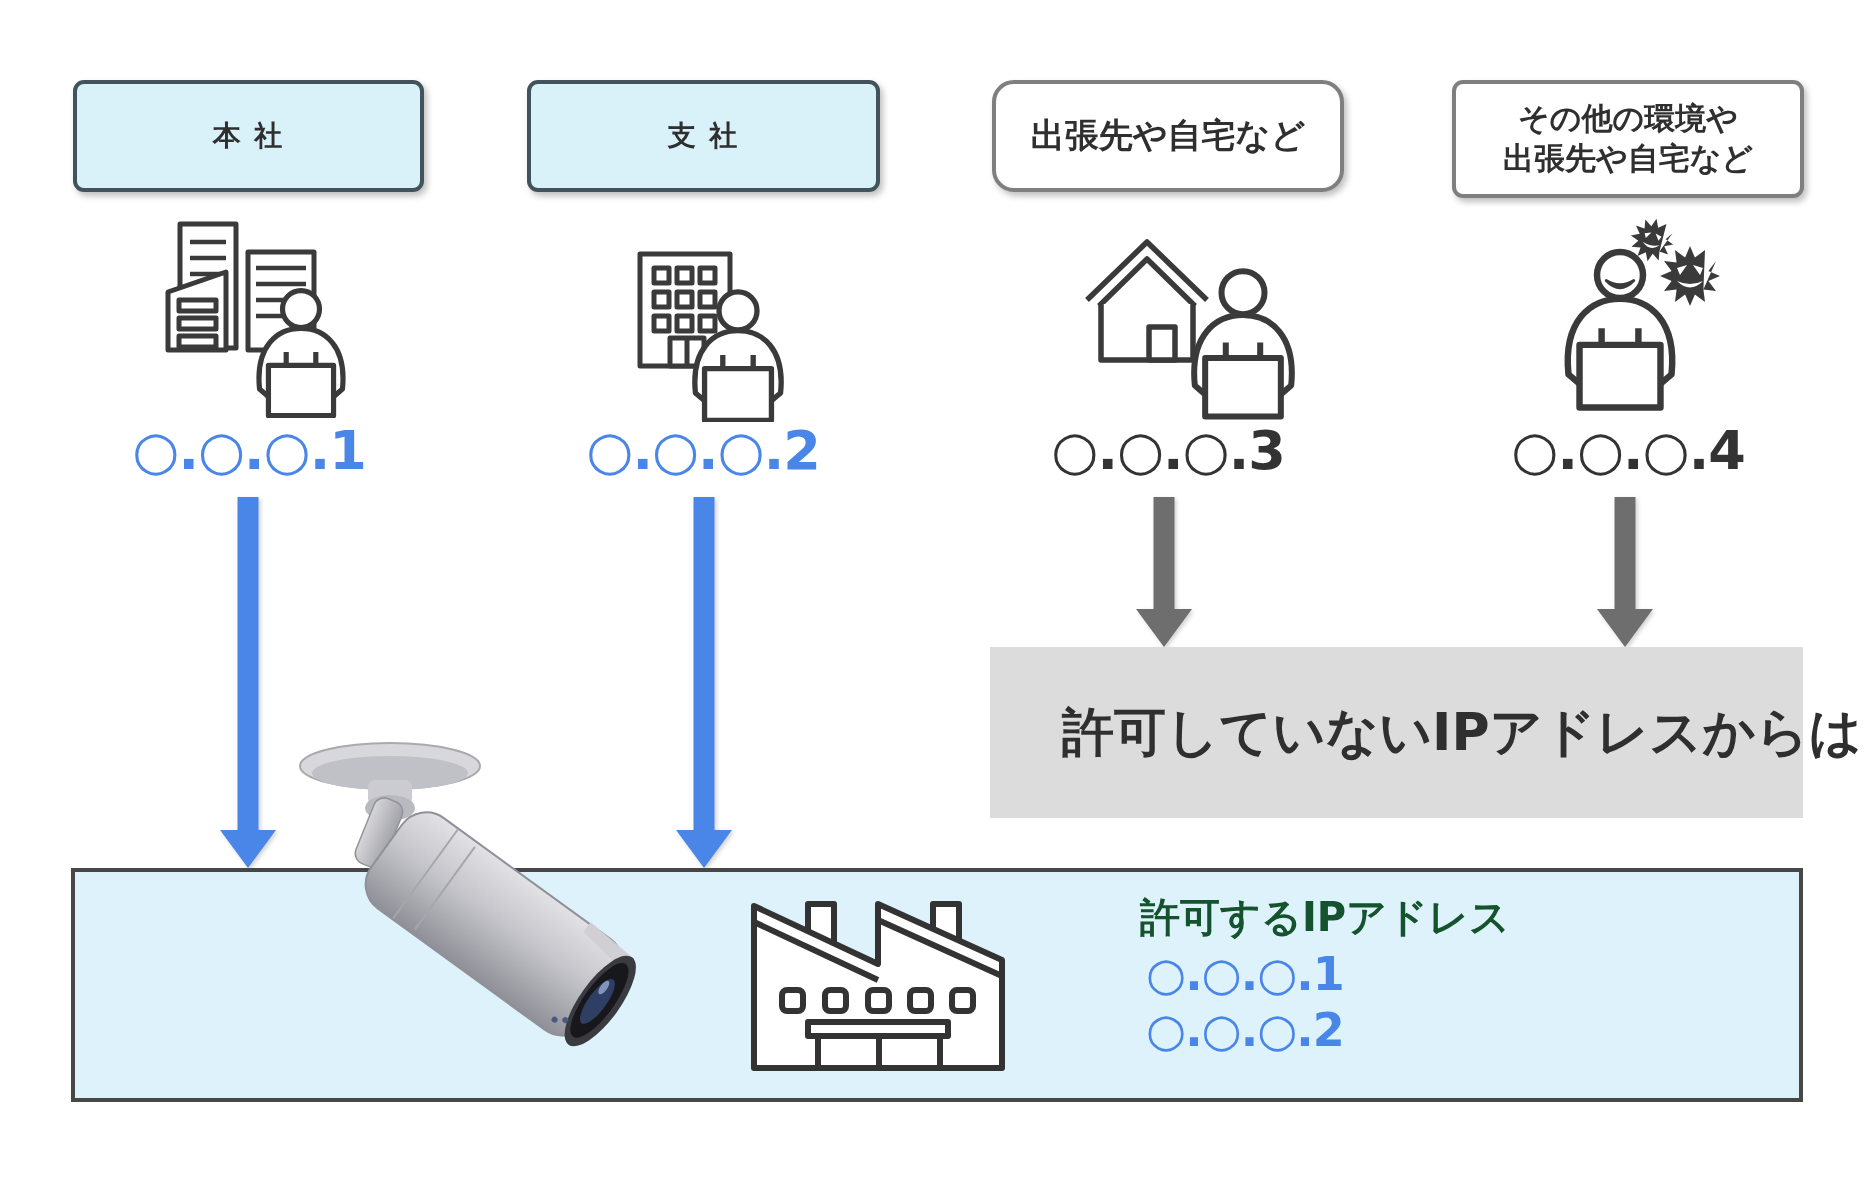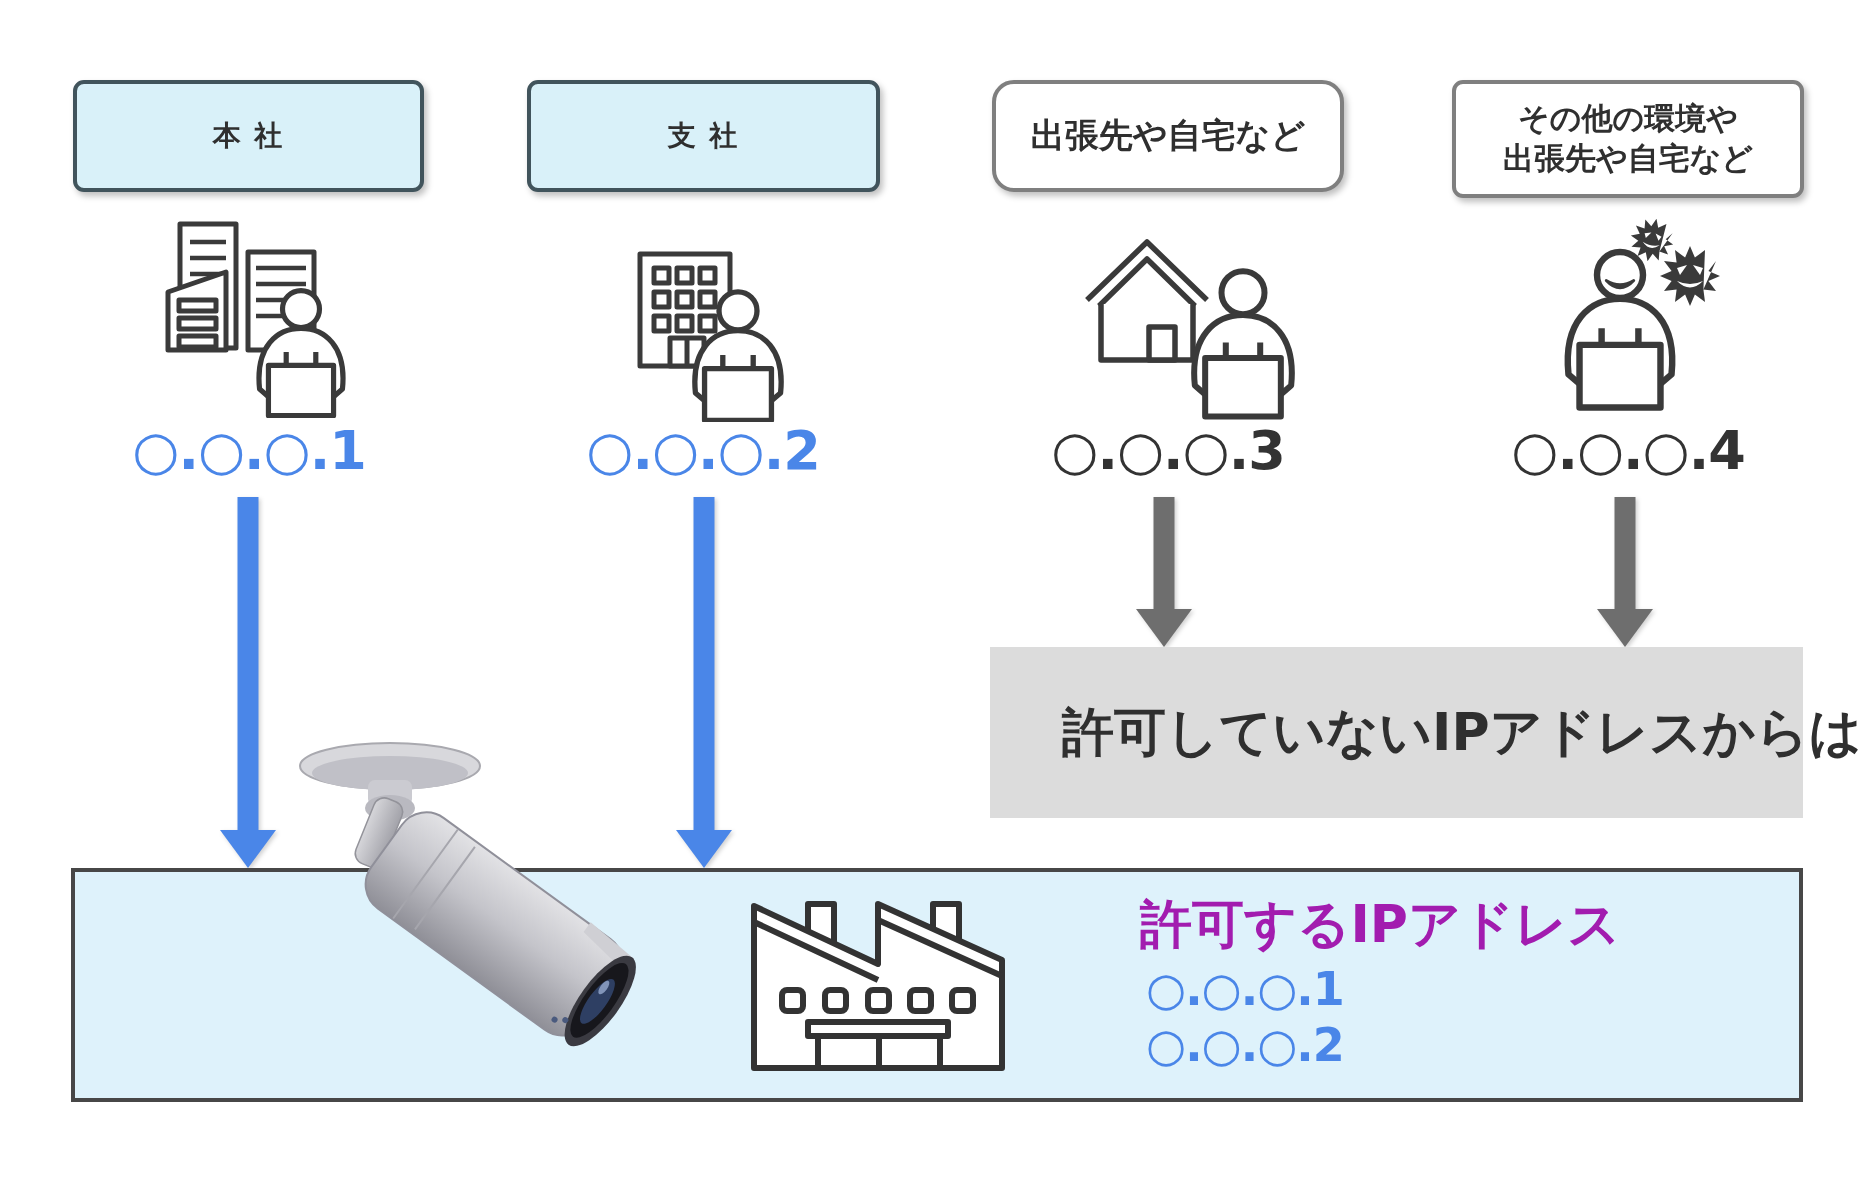--- a/index.html
+++ b/index.html
@@ -54,21 +54,21 @@
     padding-left:42px;box-sizing:border-box;
   }
   .denied-text{margin-left:30px;font-size:52px;font-weight:bold;line-height:1.6;color:#2f2f2f;white-space:nowrap;}
 
   
   .allowed-band{
     position:absolute;left:71px;top:868px;width:1732px;height:234px;
     background:#def2fb;border:4px solid #474747;box-sizing:border-box;z-index:1;
   }
   .allowed-text{position:absolute;left:1140px;top:890px;z-index:2;}
-  .allowed-title{font-size:52px;font-weight:bold;color:#a21caf;white-space:nowrap;}
+  .allowed-title{font-size:40px;font-weight:bold;color:#14532d;white-space:nowrap;}
   .allowed-ip{font-size:46px;font-weight:bold;color:#4a86e8;letter-spacing:-1px;margin-top:2px;padding-left:6px;white-space:nowrap;}
 
   #factory-icon{position:absolute;left:750px;top:898px;z-index:2;}
   #camera{position:absolute;left:272px;top:738px;z-index:6;}
 </style>
 </head>
 <body>
 
 <div id="canvas">
 

